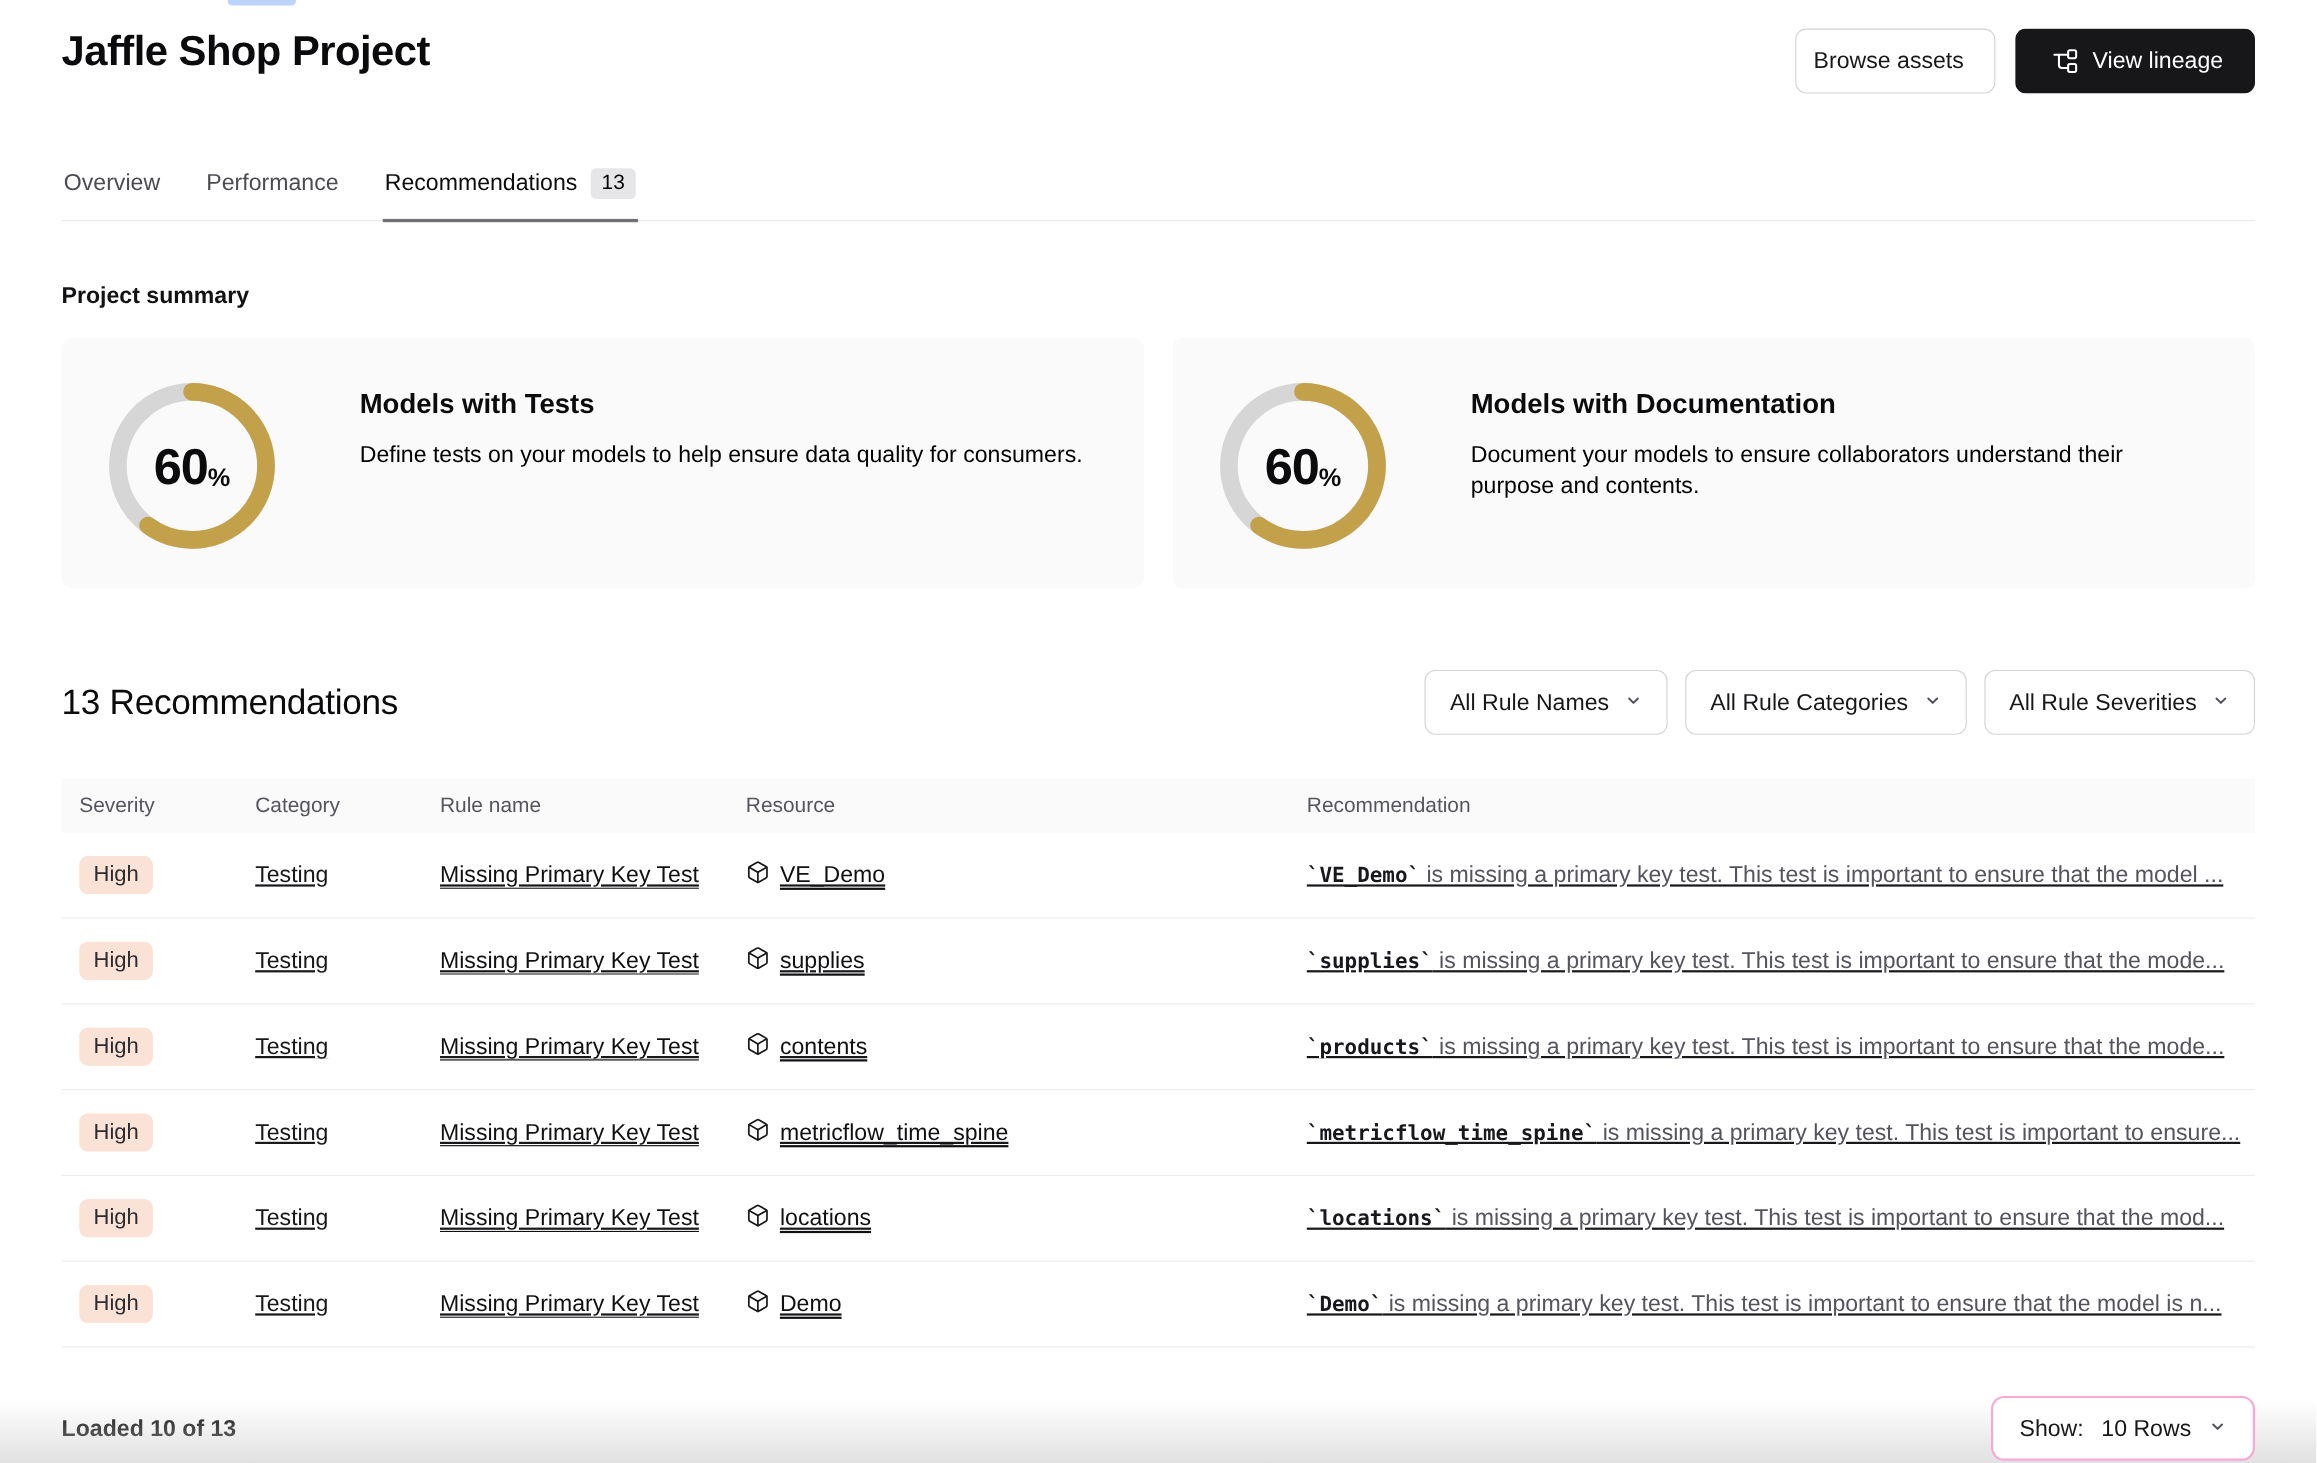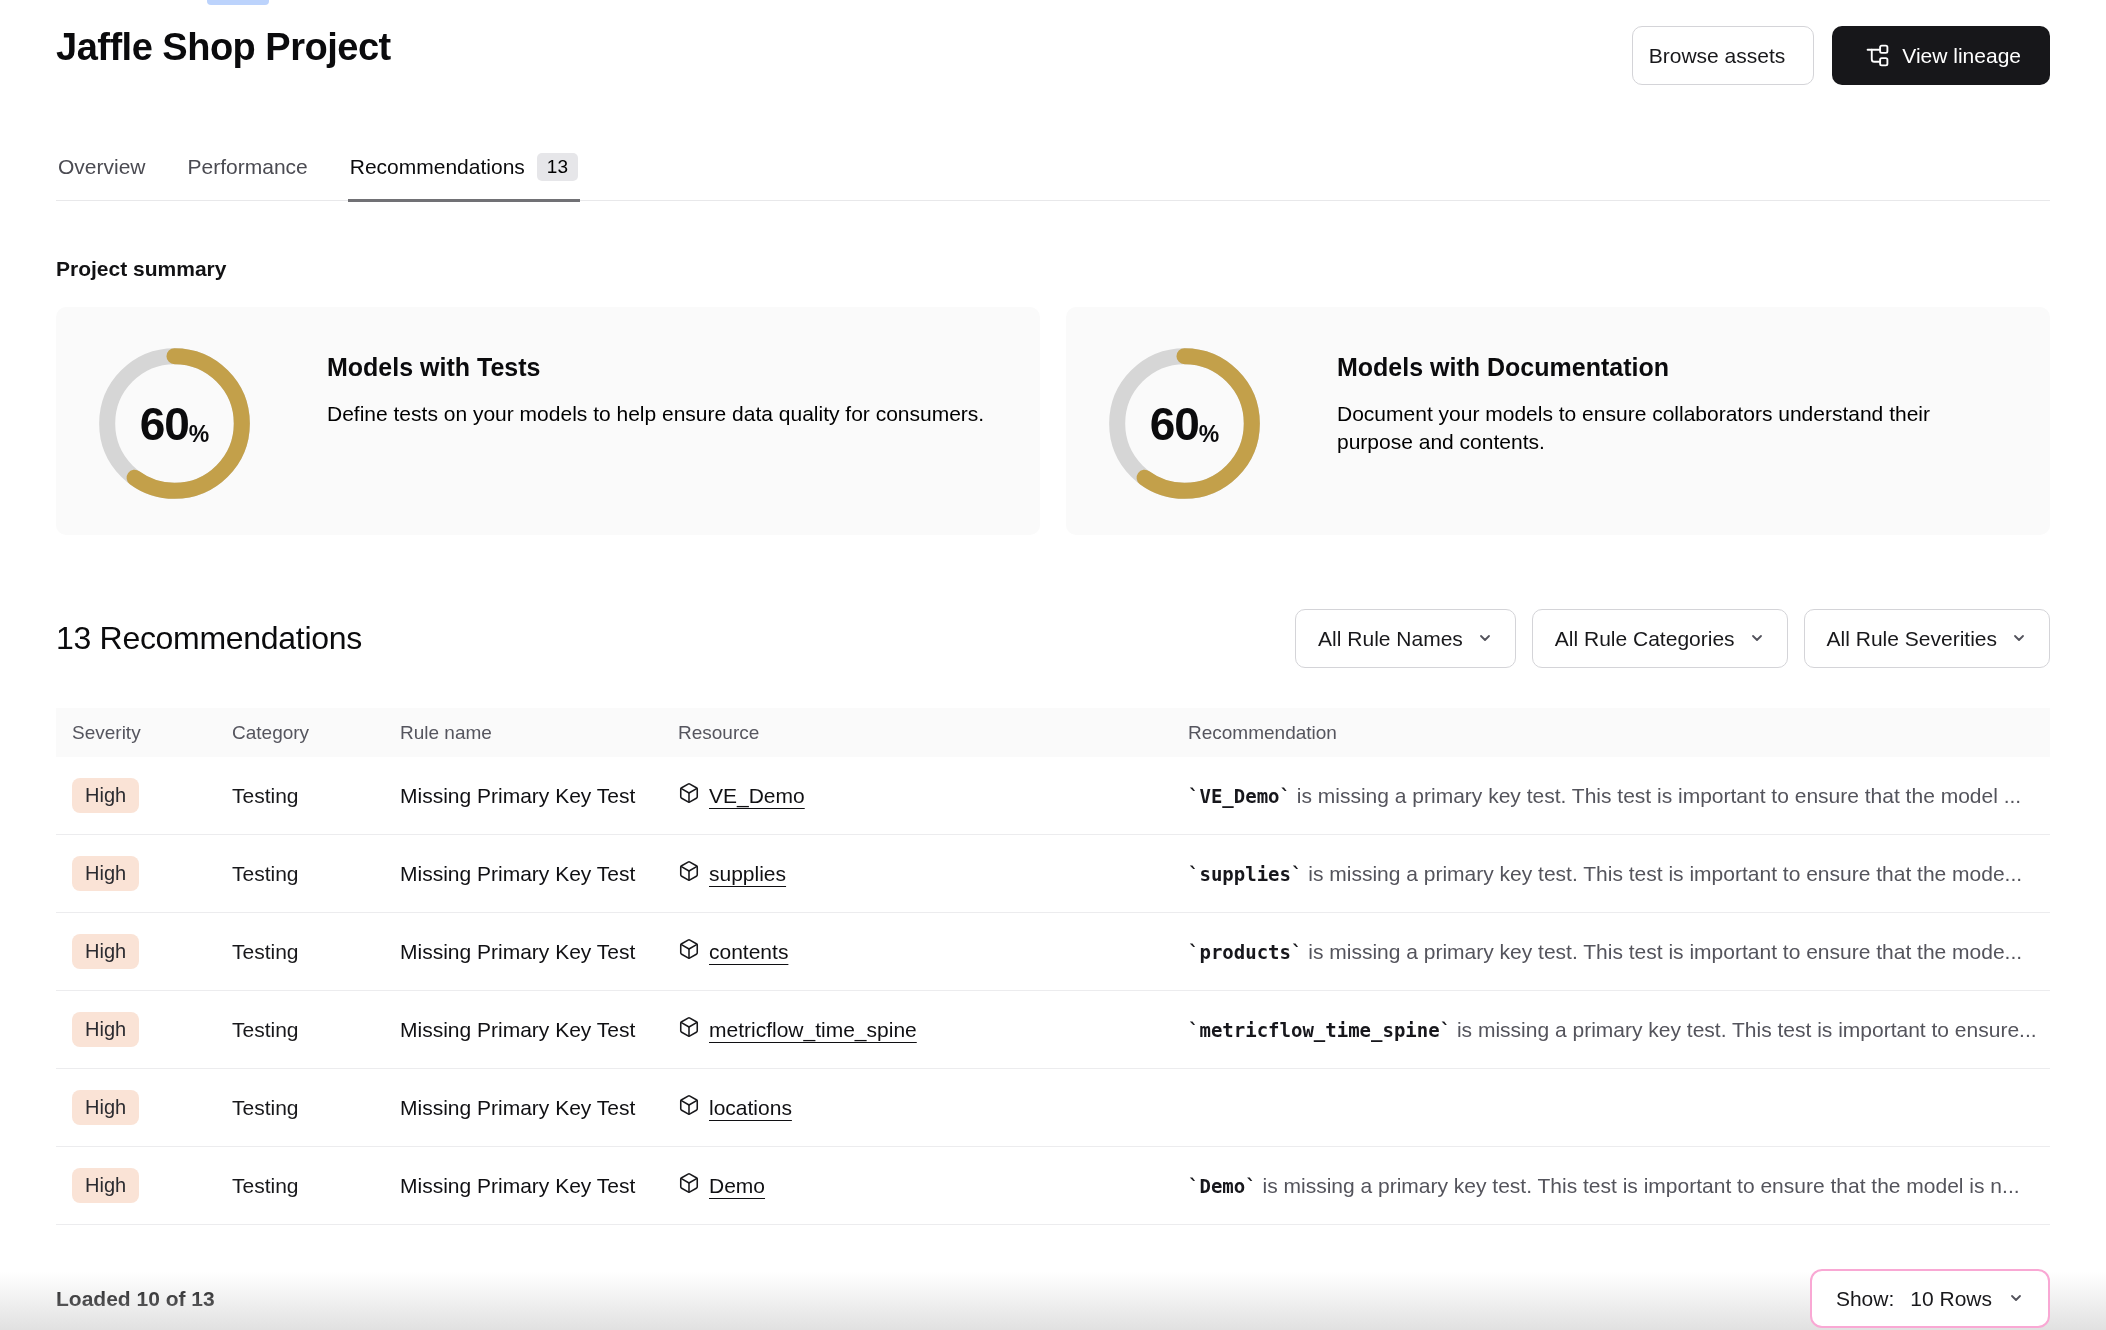--- a/index.html
+++ b/index.html
@@ -108,21 +108,21 @@
     grid-template-columns: 160px 168px 278px 510px 1fr;
     align-items: center;
   }
   .thead {
     height: 49px;
     background: #fafafa;
     color: #55555e;
     font-size: 19px;
   }
   .thead .cell { padding-left: 16px; }
-  .trow { height: 78px; border-bottom: 1px solid #ececee; font-size: 21px; }
+  .trow { height: 78px; border-bottom: 1px solid #ececee; font-size: 21px; text-decoration: underline; }
   .trow .cell { padding-left: 16px; overflow: hidden; white-space: nowrap; }
   .badge {
     display: inline-block;
     background: var(--badge-bg, #fae3d6);
     color: #2b2b30;
     font-size: 20px;
     padding: 6px 13px;
     border-radius: 8px;
   }
   .link {
@@ -379,20 +379,23 @@
     <div class="cell res-cell">
       <span>
         <svg width="22" height="22" viewBox="0 0 24 24" fill="none" stroke="#18181b" stroke-width="1.7" stroke-linecap="round" stroke-linejoin="round">
           <path d="M21 16V8a2 2 0 0 0-1-1.73l-7-4a2 2 0 0 0-2 0l-7 4A2 2 0 0 0 3 8v8a2 2 0 0 0 1 1.73l7 4a2 2 0 0 0 2 0l7-4A2 2 0 0 0 21 16z"></path>
           <polyline points="3.27 6.96 12 12.01 20.73 6.96"></polyline>
           <line x1="12" y1="22.08" x2="12" y2="12"></line>
         </svg>
       </span>
       <a class="link">locations</a>
     </div>
+    <div class="cell rec-cell">
+      <span class="code">`locations`</span><span> is missing a primary key test. This test is important to ensure that the mod...</span>
+    </div>
   </div>
 
   <div class="trow">
     <div class="cell">
       <span class="badge">High</span>
     </div>
     <div class="cell">Testing</div>
     <div class="cell">
       <a class="link">Missing Primary Key Test</a>
     </div>

